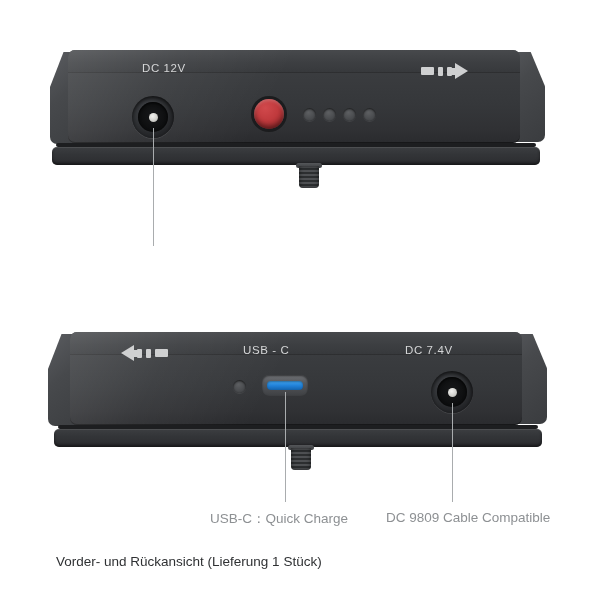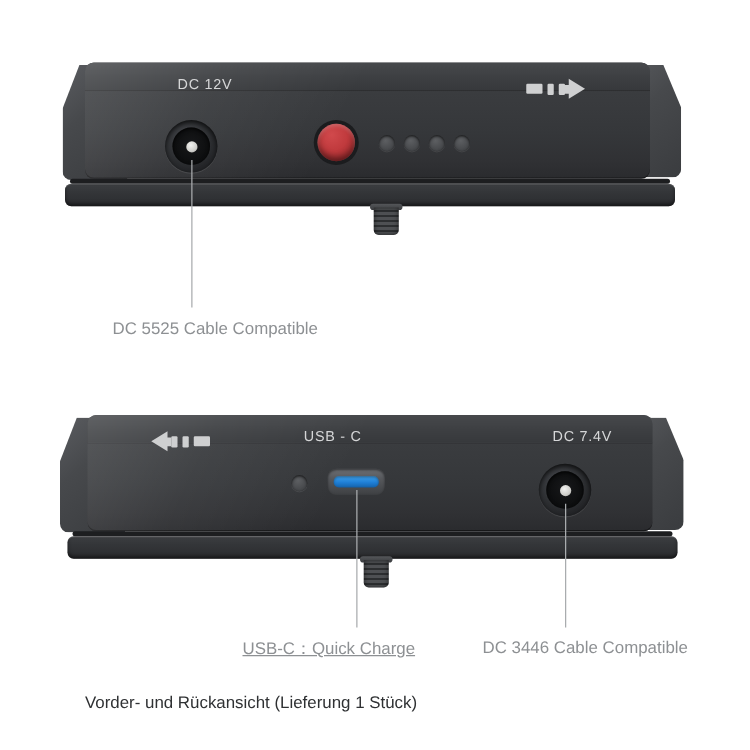--- a/index.html
+++ b/index.html
@@ -269,21 +269,20 @@
 
     <div class="power-button" style="left:254px; top:99px; width:30px; height:30px;"></div>
 
     <div class="led" style="left:303px; top:108px; width:13px; height:13px;"></div>
     <div class="led" style="left:323px; top:108px; width:13px; height:13px;"></div>
     <div class="led" style="left:343px; top:108px; width:13px; height:13px;"></div>
     <div class="led" style="left:363px; top:108px; width:13px; height:13px;"></div>
   </div>
 
   <div class="leader" style="left:153px; top:128px; height:118px;"></div>
-  <span class="caption" style="left:90px; top:255px;">DC 5525 Cable Compatible</span>
 
   <div class="device">
 
     <div class="gold-pin" style="left:72px; top:342px; width:8px; height:16px; transform:skewX(12deg);"></div>
 
     <div class="bevel bevel-left" style="left:48px; top:334px; width:52px; height:92px;"></div>
 
     <div class="bevel bevel-right" style="left:492px; top:334px; width:55px; height:90px;"></div>
 
     <div class="body-main" style="left:70px; top:332px; width:452px; height:93px;">
@@ -302,36 +301,36 @@
         <div class="chg-arrow chg-arrow-left"></div>
         <div class="chg-arrow-stem"></div>
       </div>
       <div class="chg-bar-thin"></div>
       <div class="chg-bar-thin"></div>
       <div class="chg-bar-wide"></div>
     </div>
 
     <span class="silk" style="left:243px; top:344px;">USB - C</span>
 
-    <span class="silk" style="left:442px; top:344px;">DC 7.4V</span>
+    <span class="silk" style="left:405px; top:344px;">DC 7.4V</span>
 
     <div class="led" style="left:233px; top:380px; width:13px; height:13px;"></div>
 
     <div class="usb-c" style="left:262px; top:375px; width:46px; height:21px;">
       <div class="usb-c-inner" style="width:36px; height:9px;"></div>
     </div>
 
     <div class="dc-jack" style="left:431px; top:371px; width:42px; height:42px;">
       <div class="dc-jack-ring" style="width:30px; height:30px;">
         <div class="dc-jack-pin" style="width:9px; height:9px;"></div>
       </div>
     </div>
   </div>
 
   <div class="leader" style="left:285px; top:392px; height:110px;"></div>
-  <span class="caption" style="left:194px; top:510px;text-decoration:underline;">USB-C：Quick Charge</span>
+  <span class="caption" style="left:210px; top:510px;">USB-C：Quick Charge</span>
 
   <div class="leader" style="left:452px; top:403px; height:99px;"></div>
-  <span class="caption" style="left:386px; top:510px;">DC 3446 Cable Compatible</span>
-
-  <span class="footer-note" style="left:68px; top:554px;text-align:right;">Vorder- und Rückansicht (Lieferung 1 Stück)</span>
+  <span class="caption" style="left:386px; top:510px;">DC 9809 Cable Compatible</span>
+
+  <span class="footer-note" style="left:56px; top:554px;text-align:right;">Vorder- und Rückansicht (Lieferung 1 Stück)</span>
 
 </div>
 
 </body></html>

